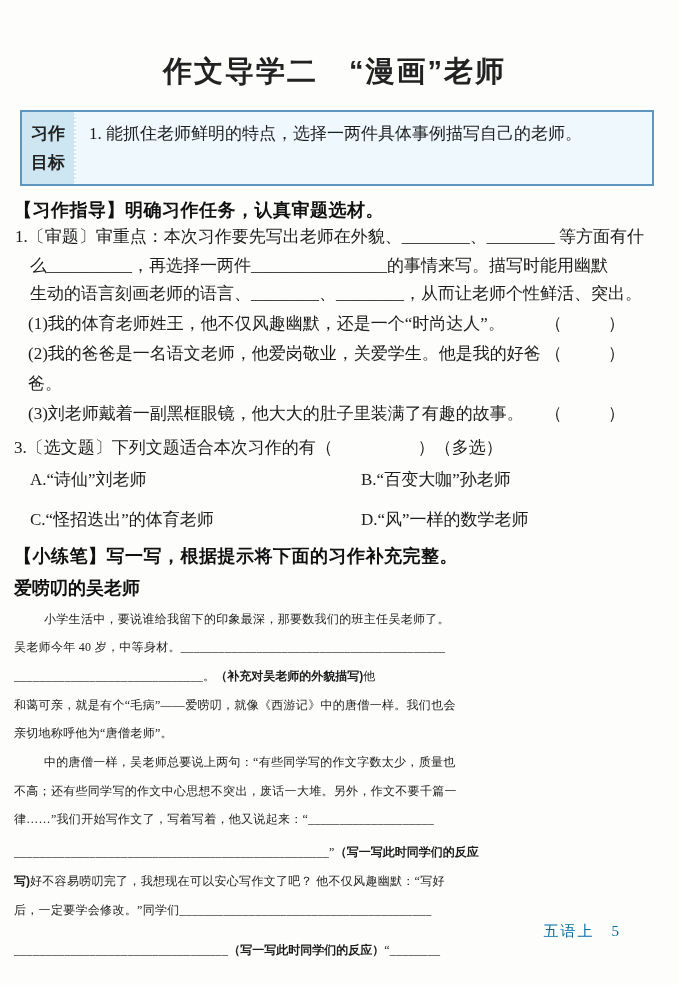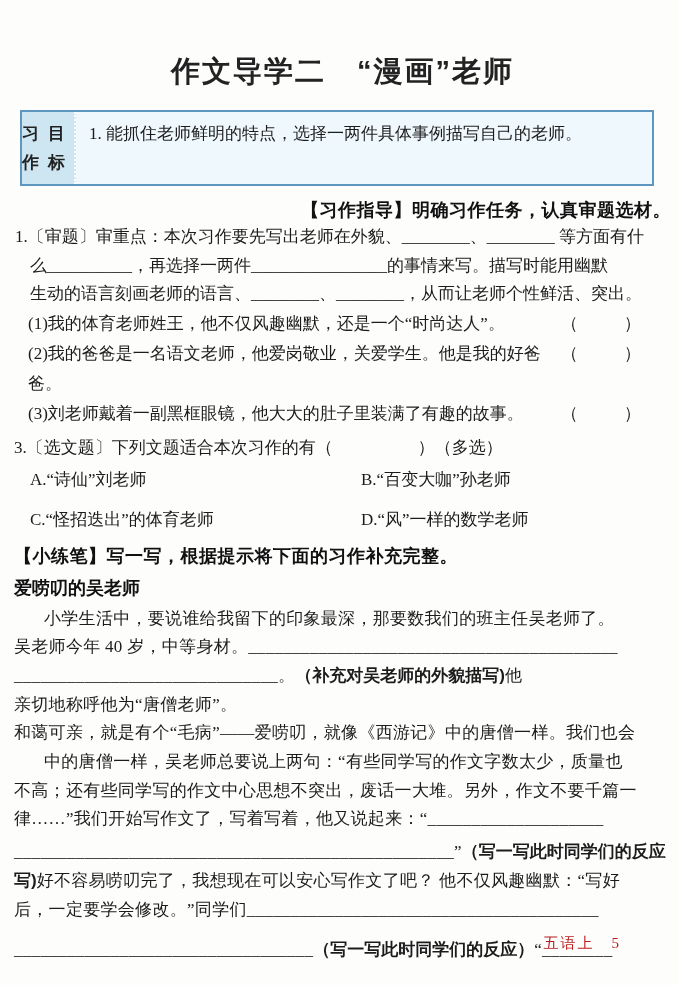--- a/index.html
+++ b/index.html
@@ -2,21 +2,21 @@
 <html><head>
 <meta charset="utf-8">
 <style>
   html,body{margin:0;padding:0;background:#e9e9e9;}
   .page{
     position:relative;
     width:679px;height:985px;
     margin:0 auto;
     background:#fdfdfc;
     box-sizing:border-box;
-    padding:0 8px 0 14px;
+    padding:0 24px 0 14px;
     overflow:hidden;
     font-family:"Liberation Serif","DejaVu Serif",serif;
     color:#1c1c1c;
   }
   .title{
     padding-top:52px;
     text-align:center;
     font-family:"Liberation Sans","DejaVu Sans",sans-serif;
     font-weight:600;
     font-size:29px;
@@ -29,36 +29,36 @@
     box-sizing:border-box;
     border:2px solid #5d96bf;
     background:#eff8fc;
     display:flex;
     align-items:stretch;
   }
   .goal-label{
     width:52px;
     background:#cde6f1;
     border-right:2px dotted #ffffff;
-    display:flex;flex-direction:row;
+    display:flex;flex-direction:column;
     justify-content:center;align-items:center;
     font-family:"Liberation Sans","DejaVu Sans",sans-serif;
     font-weight:700;font-size:17px;line-height:29px;color:#222;
     padding:7px 0;
   }
   .goal-items{
     padding:7px 6px 7px 13px;
     font-size:17px;line-height:29px;
   }
   .sec-heading{
     font-family:"Liberation Sans","DejaVu Sans",sans-serif;
     font-weight:700;font-size:18px;line-height:25px;color:#111;
     letter-spacing:0.5px;
   }
-  .guide-heading{margin-top:12px;text-align:right;}
+  .guide-heading{margin-top:12px;}
   .q1-line{font-size:17px;line-height:28.5px;margin-left:1px;}
   .q1-cont{margin-left:16px;}
   .q2-lead{font-size:17px;line-height:29px;margin-top:3px;}
   .q2-option{
     display:flex;justify-content:space-between;
     font-size:17px;line-height:30px;margin-left:14px;
   }
   .q2-option:first-of-type{margin-top:5px;}
   .q2-answer{margin-right:26px;letter-spacing:4px;}
   .q3-lead{font-size:17px;line-height:29px;margin-top:4px;}
@@ -66,31 +66,31 @@
     display:grid;grid-template-columns:323px 1fr;
     margin-left:16px;font-size:17px;line-height:32px;margin-top:2px;gap:8px;
   }
   .practice-heading{margin-top:8px;}
   .essay-title{
     margin-top:6px;
     font-family:"Liberation Sans","DejaVu Sans",sans-serif;
     font-weight:700;font-size:18px;line-height:26px;color:#111;
   }
   .essay{margin-top:4px;}
-  .essay-line{font-size:17px;line-height:28.7px;letter-spacing:0.3px;}
+  .essay-line{font-size:12px;line-height:28.7px;letter-spacing:0.3px;}
   .ti{text-indent:30px;}
   .gap-sm{margin-top:4px;}
   .gap-lg{margin-top:12px;}
   .ann{
     font-family:"Liberation Sans","DejaVu Sans",sans-serif;
     font-weight:600;letter-spacing:0;
   }
   .page-number{
-    position:absolute;right:58px;bottom:32px;
-    font-size:15px;color:#b91c1c;letter-spacing:2px;
+    position:absolute;right:58px;bottom:44px;
+    font-size:15px;color:#0369a1;letter-spacing:2px;
   }
 </style>
 </head>
 <body>
 
 <div class="page">
 
   <div class="title">作文导学二　“漫画”老师</div>
 
   <div class="goal-box">
@@ -139,24 +139,24 @@
     <div class="essay-line ti">
       <span>小学生活中，要说谁给我留下的印象最深，那要数我们的班主任吴老师了。</span>
     </div>
     <div class="essay-line">
       <span>吴老师今年 40 岁，中等身材。__________________________________________</span>
     </div>
     <div class="essay-line">
       <span>______________________________。</span><span class="ann">（补充对吴老师的外貌描写)</span><span>他</span>
     </div>
     <div class="essay-line">
-      <span>亲切地称呼他为“唐僧老师”。</span>
+      <span>和蔼可亲，就是有个“毛病”——爱唠叨，就像《西游记》中的唐僧一样。我们也会</span>
     </div>
     <div class="essay-line">
-      <span>和蔼可亲，就是有个“毛病”——爱唠叨，就像《西游记》中的唐僧一样。我们也会</span>
+      <span>亲切地称呼他为“唐僧老师”。</span>
     </div>
     <div class="essay-line ti">
       <span>中的唐僧一样，吴老师总要说上两句：“有些同学写的作文字数太少，质量也</span>
     </div>
     <div class="essay-line">
       <span>不高；还有些同学写的作文中心思想不突出，废话一大堆。另外，作文不要千篇一</span>
     </div>
     <div class="essay-line">
       <span>律……”我们开始写作文了，写着写着，他又说起来：“____________________</span>
     </div>

